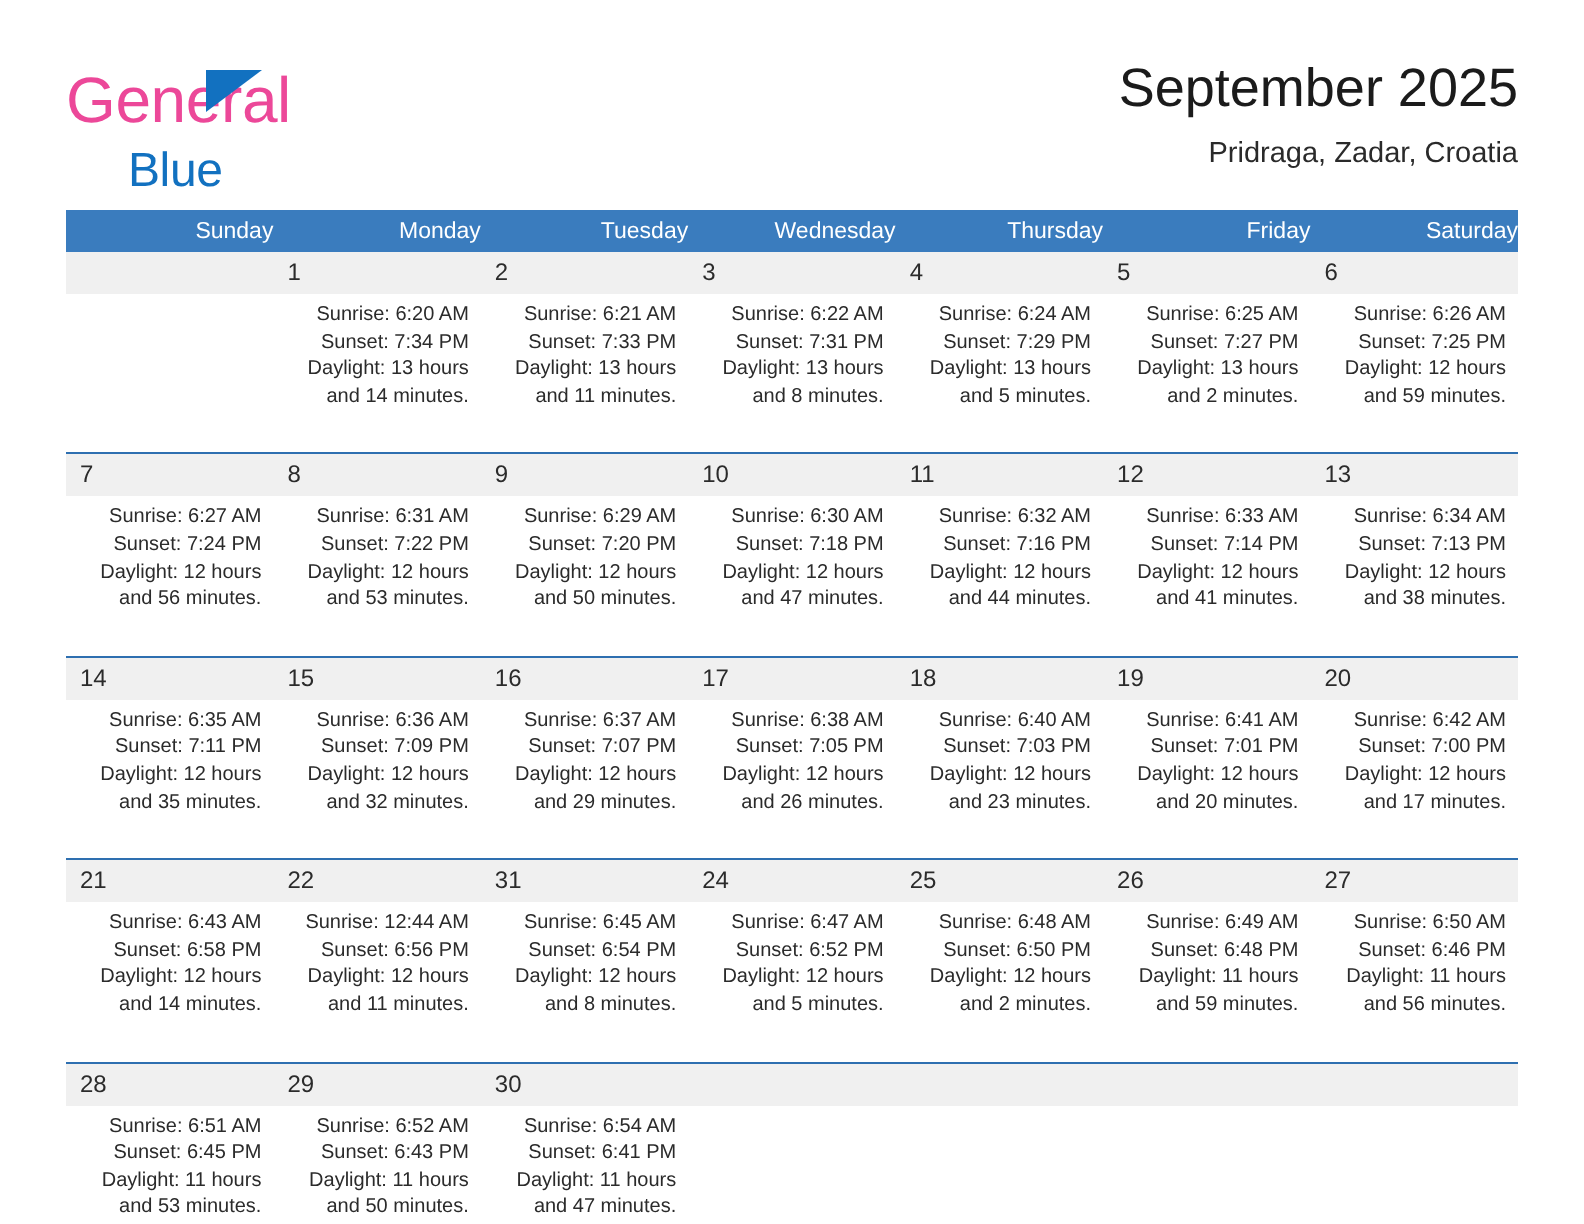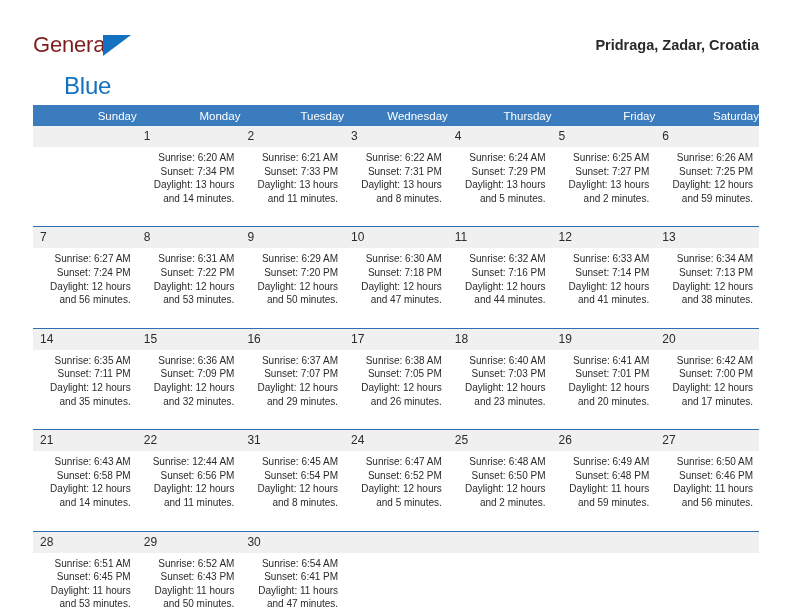--- a/index.html
+++ b/index.html
@@ -33,22 +33,22 @@
     position: absolute;
     left: 0;
     top: 4px;
     width: 200px;
     height: 56px;
   }
   .logo-general {
     position: absolute;
     left: 0;
     top: 0;
-    font-size: 22px;
-    color: #7f1d1d;
+    font-size: 32px;
+    color: #ec4899;
     letter-spacing: -0.2px;
     font-family: "Liberation Sans", sans-serif;
   }
   .logo-blue {
     position: absolute;
     left: 31px;
     top: 40px;
     font-size: 24px;
     color: #1271c0;
     letter-spacing: -0.2px;
@@ -75,21 +75,20 @@
     color: #1b1b1b;
     line-height: 32px;
     white-space: nowrap;
   }
   .cal-subtitle {
     font-size: 14.5px;
     color: #2a2a2a;
     line-height: 20px;
     margin-top: 7px;
     white-space: nowrap;
-    font-weight: bold;
   }
 
   
   .calendar {
     position: absolute;
     left: 33px;
     top: 105px;
     width: 726px;
     border-collapse: collapse;
     table-layout: fixed;
@@ -148,20 +147,21 @@
 
   <div class="header">
 
     <div class="logo">
       <span class="logo-general">General</span>
       <span class="logo-flag"></span>
       <span class="logo-blue">Blue</span>
     </div>
 
     <div class="title-block">
+      <div class="cal-title">September 2025</div>
       <div class="cal-subtitle">Pridraga, Zadar, Croatia</div>
     </div>
 
   </div>
 
   <table class="calendar">
     <thead>
       <tr>
         <th>Sunday</th>
         <th>Monday</th>

